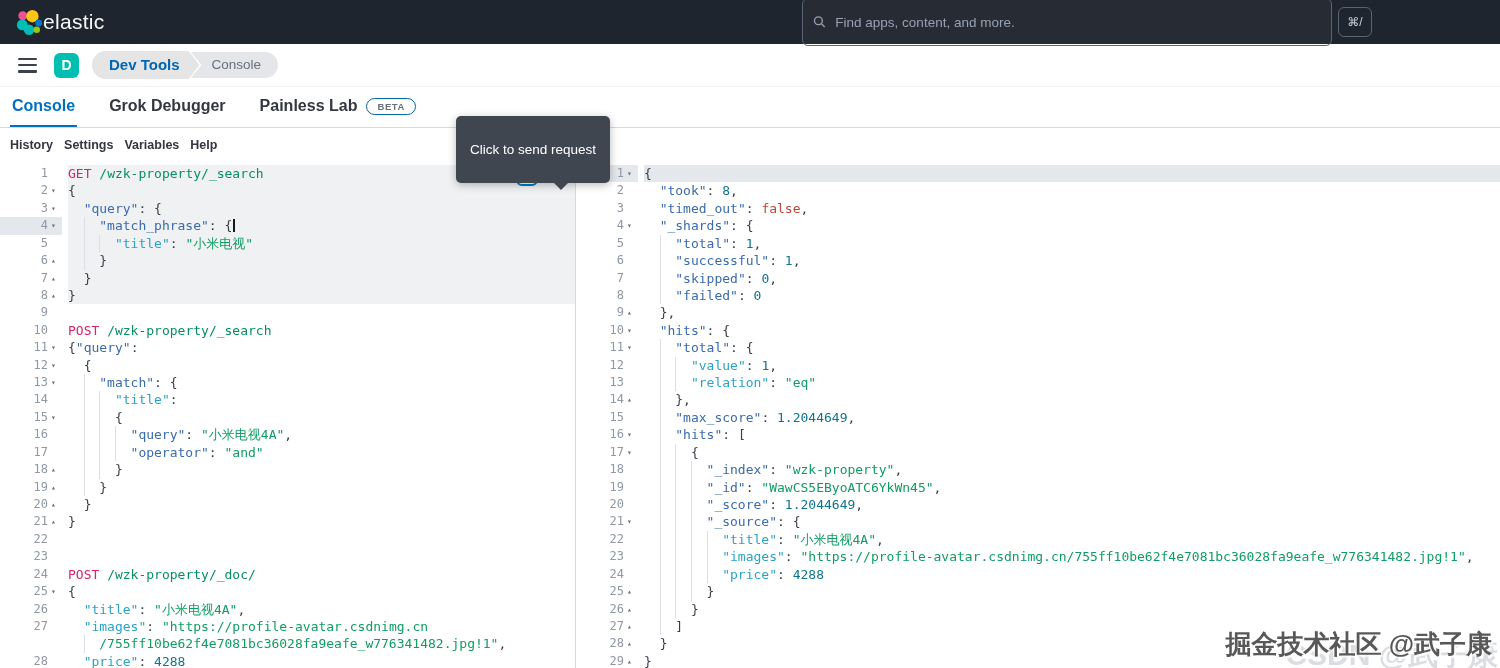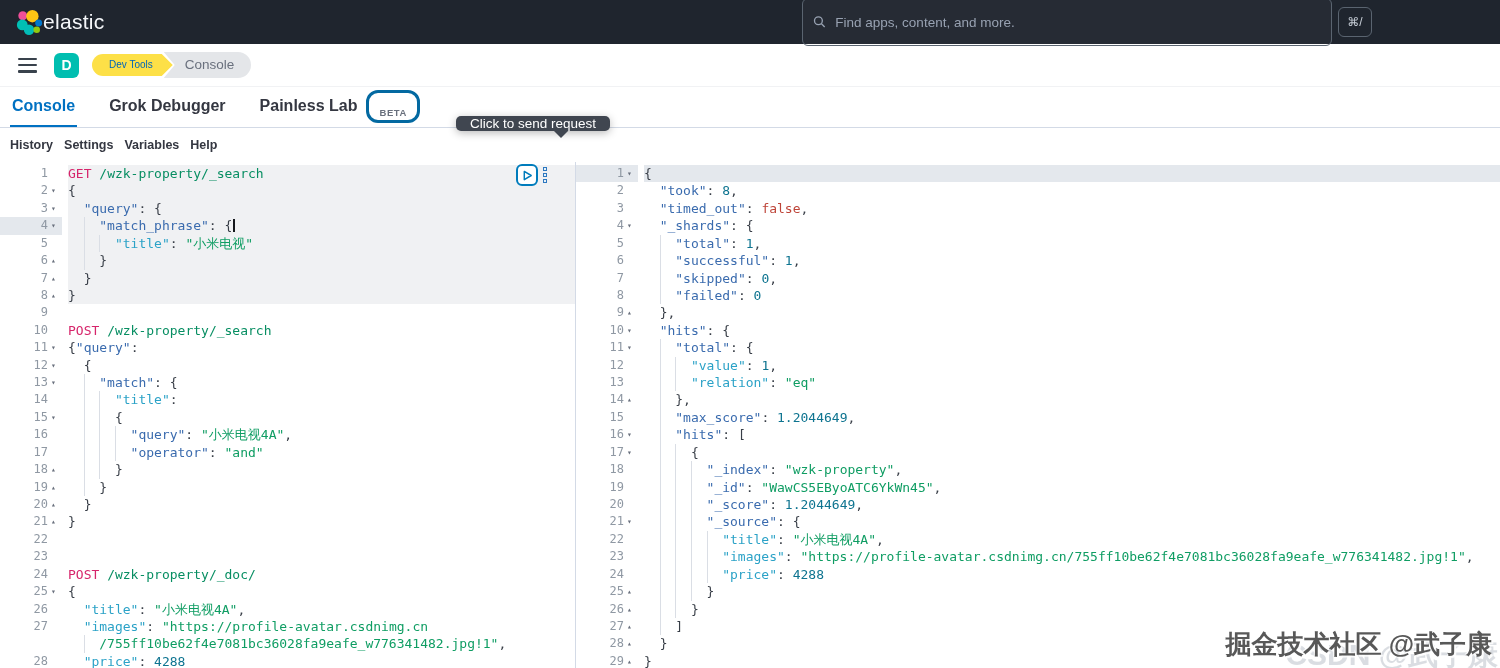--- a/index.html
+++ b/index.html
@@ -19,31 +19,31 @@
        display:flex;align-items:center;justify-content:center;box-sizing:border-box}
 
   
   .navbar{height:43px;background:#fff;display:flex;align-items:center;padding:0 18px;box-sizing:border-box;
           border-bottom:1px solid #F1F2F4}
   .burger{width:19px;height:15px;display:flex;flex-direction:column;justify-content:space-between;cursor:pointer}
   .burger span{height:2.5px;background:#39424C;border-radius:1px}
   .app-badge{width:25px;height:25px;background:#00BEB0;border-radius:6px;color:#fff;font-weight:bold;font-size:14px;
              display:flex;align-items:center;justify-content:center;margin-left:17px;cursor:pointer}
   .crumbs{display:flex;align-items:center;margin-left:13px}
-  .crumb1{background:#fde047;color:#0065B8;font-size:10px;font-weight:400;padding:5px 20px 6px 17px;cursor:pointer;
+  .crumb1{background:#e5e5e5;color:#0065B8;font-size:15px;font-weight:700;padding:5px 20px 6px 17px;cursor:pointer;
           clip-path:polygon(0 0,calc(100% - 11px) 0,100% 50%,calc(100% - 11px) 100%,0 100%);border-radius:14px 0 0 14px}
   .crumb2{background:#E4E6E9;color:#69707D;font-size:13.5px;padding:5px 17px 6px 21px;margin-left:-9px;cursor:pointer;
           clip-path:polygon(0 0,100% 0,100% 100%,0 100%,11px 50%);border-radius:0 14px 14px 0}
 
   
   .tabsrow{height:40px;border-bottom:1px solid #D3DAE6;display:flex;align-items:stretch;padding-left:10px;gap:30px;background:#fff}
   .tab{font-size:16px;font-weight:700;color:#343741;display:flex;align-items:center;gap:9px;cursor:pointer;
        border-bottom:2px solid transparent;box-sizing:border-box;padding:0 2px}
   .tab.active{color:#0071C2;border-bottom-color:#0071C2}
-  .beta{border:3px solid #0369a1;border-radius:12px;padding:14px 10px 2px;font-size:9.5px;font-weight:700;color:#69707D;
+  .beta{border:1px solid #0369a1;border-radius:12px;padding:2px 10px 2px;font-size:9.5px;font-weight:700;color:#69707D;
         letter-spacing:.6px;background:#fff}
 
   
   .toolbar{height:34px;display:flex;align-items:center;padding-left:10px;gap:11px;background:#fff}
   .tool{font-size:12.5px;font-weight:700;color:#343741;cursor:pointer}
 
   
   .editors{position:relative;display:flex;height:506px;background:#fff}
   .pane{overflow:hidden;padding-top:3px;box-sizing:border-box}
   .pane.left{width:575px}
@@ -63,21 +63,21 @@
   .ss{color:#0F9D63}.sn{color:#0E7490}.sb{color:#BE4438}.sp{color:#383E47}.st{color:#383E47}
 
   
   .actions{position:absolute;top:2px;left:516px;display:flex;align-items:flex-start;gap:5px;z-index:5}
   .play{width:22px;height:22px;border:2px solid #007CBC;border-radius:6px;background:#fff;display:flex;align-items:center;
         justify-content:center;box-sizing:border-box;cursor:pointer}
   .wrench{display:flex;flex-direction:column;gap:2px;padding-top:3px;cursor:pointer}
   .wrench i{width:4px;height:4px;border:1px solid #2D78C0;background:#E8F2FA;display:block;box-sizing:border-box}
 
   
-  .tooltip{position:absolute;left:456px;top:116px;background:#404650;color:#fff;font-size:13.5px;padding:0 14px;
+  .tooltip{position:absolute;left:456px;top:116px;background:#404650;color:#fff;font-size:13.5px;padding:26px 14px;
            border-radius:5px;box-shadow:0 2px 8px rgba(0,0,0,.28);z-index:50;white-space:nowrap}
   .tooltip::after{content:"";position:absolute;left:98px;bottom:-7px;border:7px solid transparent;border-top-color:#404650;border-bottom:0}
 
   
   .wm{position:absolute;right:8px;bottom:6px;z-index:40;pointer-events:none}
   .wm-back{position:absolute;right:-6px;bottom:-14px;font-size:30px;font-weight:700;color:#C3C8CF;opacity:.6;white-space:nowrap}
   .wm-main{position:relative;font-size:26px;font-weight:700;color:#585858;white-space:nowrap;
            text-shadow:2px 2px 1px rgba(255,255,255,.95),-1px -1px 0 rgba(255,255,255,.7)}
 </style>
 </head>

